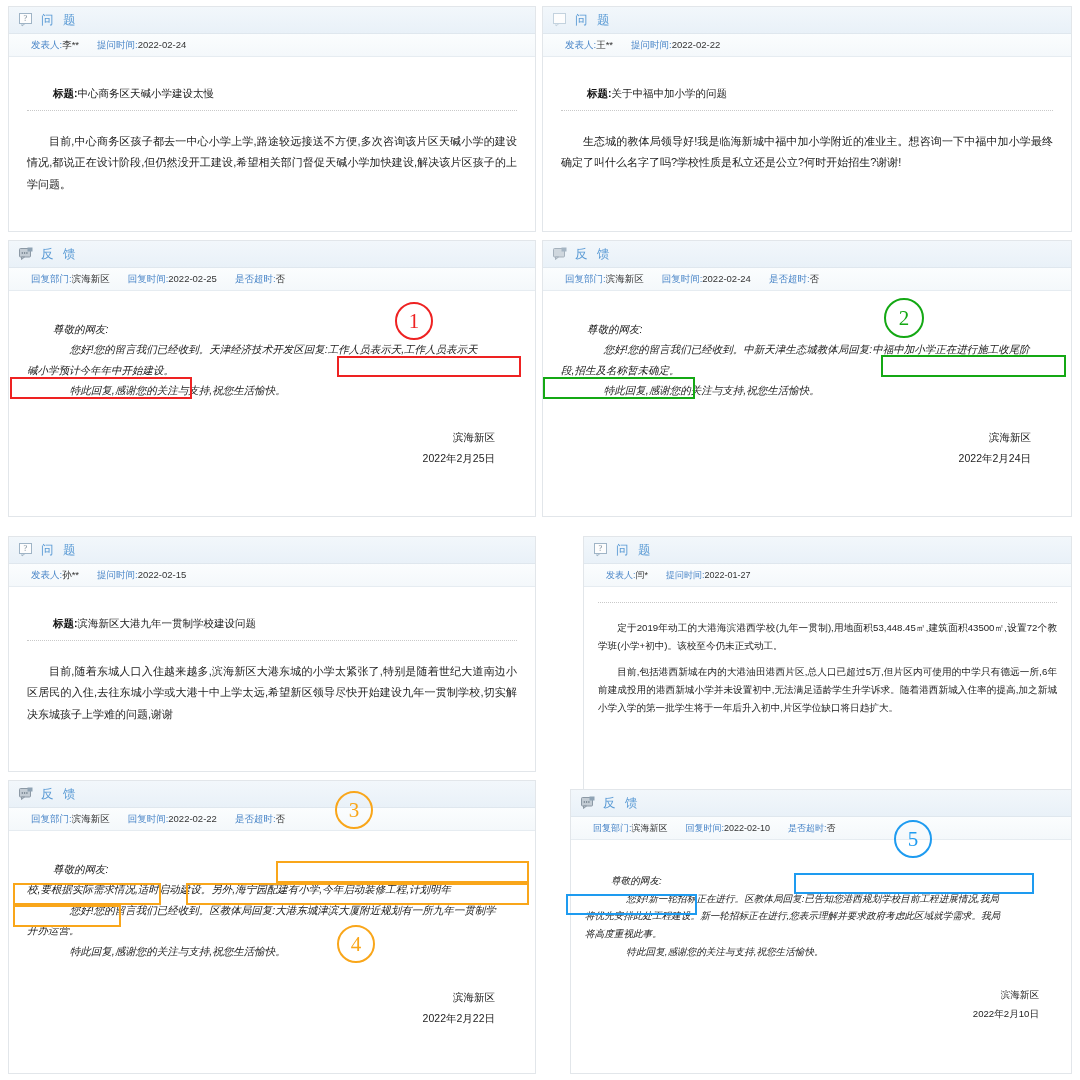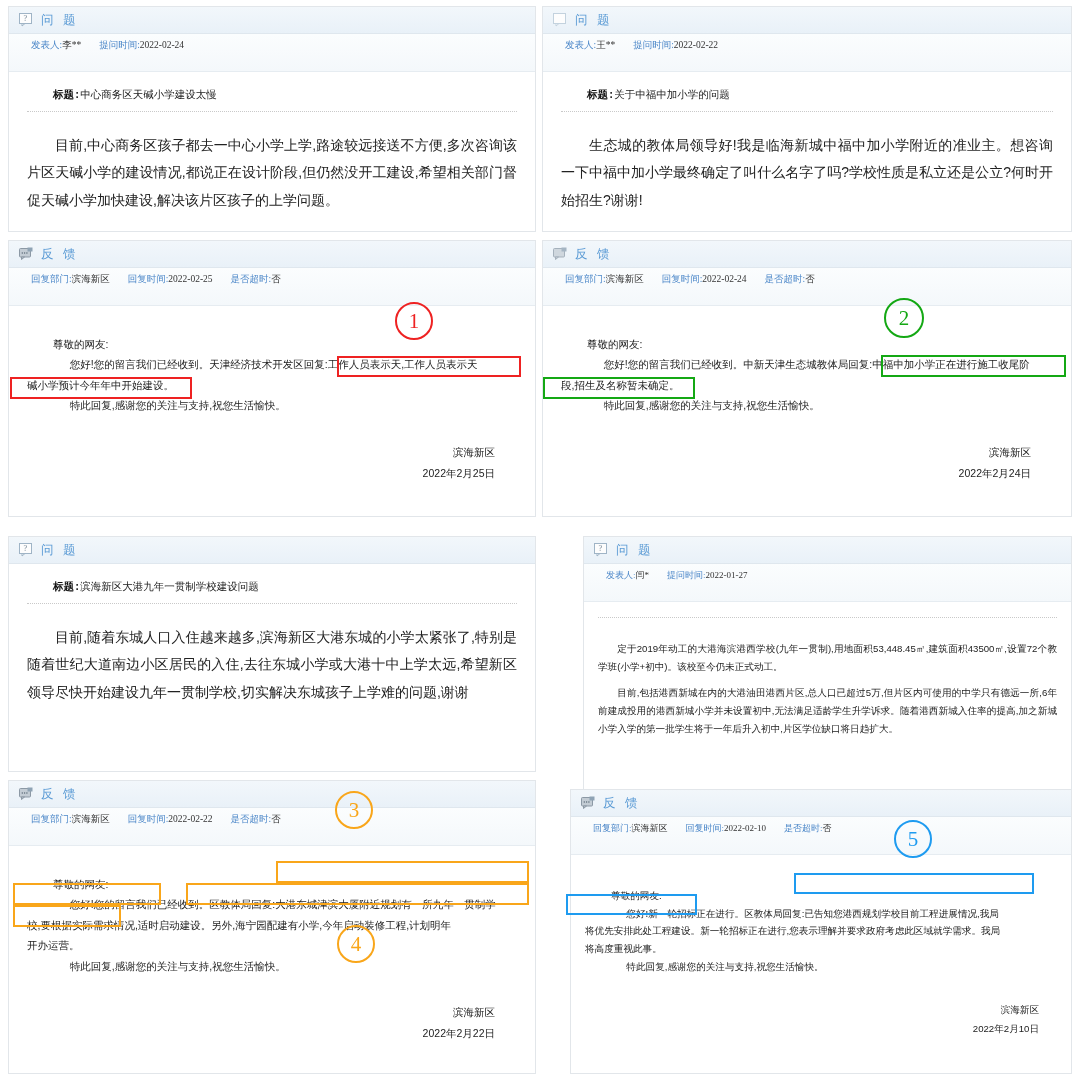--- a/index.html
+++ b/index.html
@@ -32,52 +32,51 @@
   .head-icon{
     width:15px;height:14px;margin-right:7px;flex:0 0 auto;
     display:block;
   }
   .head-title{
     color:#5b9bd5;font-size:12.5px;letter-spacing:3px;
     font-family:"Liberation Sans","DejaVu Sans",sans-serif;
   }
   .meta-bar{
     height:22px;display:flex;align-items:center;
-    padding:0 0 15px 22px;
+    padding:0 0 0 22px;
     background:linear-gradient(to bottom,#fbfdfe 0%,#f4f8fb 100%);
     border-bottom:1px solid #e6ecf1;
     font-size:9.5px;
-    font-family:Liberation Serif, serif;
   }
   .meta-item{margin-right:18px;white-space:nowrap;}
   .meta-label{color:#4a86c8;}
   .meta-val{color:#333;}
 
   .card-body{padding:10px 18px 8px 18px;position:relative;}
 
   .subject-line{
-    font-size:10.5px;color:#222;margin:6px 0 0 26px;
+    font-size:10.5px;color:#222;margin:20px 0 0 26px;
     white-space:nowrap;
-    font-family:Liberation Mono, monospace;
   }
   .subject-label{font-weight:bold;color:#111;}
   .dotted-sep{
     border-top:1px dotted #c9c9c9;
     margin:9px 0 0 0;
   }
   .para{
-    font-size:14px;line-height:1.95;color:#222;
+    font-size:11px;line-height:1.95;color:#222;
     text-indent:2em;margin:0;
     text-align:justify;
   }
   .body-text{margin-top:20px;}
   .reply-text{margin-top:18px;}
   .reply-line{
     font-size:10.5px;line-height:1.95;color:#222;margin:0;
     text-align:justify;
+    font-style:italic;
   }
   .indent1{margin-left:26px;}
   .indent2{text-indent:1.6em;}
   .sign{
     text-align:right;font-size:10.5px;color:#222;
     line-height:2.0;margin-top:26px;padding-right:22px;
   }
 
   
   .anno-box{
@@ -249,20 +248,28 @@
     <div class="card-head">
       <span class="head-icon">
         <svg viewBox="0 0 15 14" width="15" height="14">
           <rect x="0.5" y="0.5" width="12" height="10" fill="#fdfdfd" stroke="#9fb4c6"></rect>
           <path d="M3 10.5 L3 13 L6 10.5 Z" fill="#fdfdfd" stroke="#9fb4c6"></path>
           <text x="6.3" y="8" font-size="8" text-anchor="middle" fill="#6b7d8c" font-family="Liberation Serif, serif">?</text>
         </svg>
       </span>
       <span class="head-title">问 题</span>
     </div>
+    <div class="meta-bar">
+      <span class="meta-item">
+        <span class="meta-label">发表人:</span><span class="meta-val">孙**</span>
+      </span>
+      <span class="meta-item">
+        <span class="meta-label">提问时间:</span><span class="meta-val">2022-02-15</span>
+      </span>
+    </div>
     <div class="card-body">
       <div class="subject-line">
         <span class="subject-label">标题:</span><span>滨海新区大港九年一贯制学校建设问题</span>
       </div>
       <div class="dotted-sep"></div>
       <p class="para body-text">目前,随着东城人口入住越来越多,滨海新区大港东城的小学太紧张了,特别是随着世纪大道南边小区居民的入住,去往东城小学或大港十中上学太远,希望新区领导尽快开始建设九年一贯制学校,切实解决东城孩子上学难的问题,谢谢</p>
     </div>
   </div>
 
   <div class="card" style="left:8px;top:780px;width:528px;height:294px;">
@@ -286,22 +293,22 @@
       <span class="meta-item">
         <span class="meta-label">回复时间:</span><span class="meta-val">2022-02-22</span>
       </span>
       <span class="meta-item">
         <span class="meta-label">是否超时:</span><span class="meta-val">否</span>
       </span>
     </div>
     <div class="card-body">
       <div class="reply-text">
         <p class="reply-line indent1">尊敬的网友:</p>
+        <p class="reply-line"><span>校,要根据实际需求情况,适时启动建设。</span><span>另外,</span><span>海宁园配建有小学,今年启动装修工程,计划明年</span></p>
         <p class="reply-line indent1 indent2"><span>您好!您的留言我们已经收到。区教体局回复:</span><span>大港东城津滨大厦附近规划有一所九年一贯制学</span></p>
-        <p class="reply-line"><span>校,要根据实际需求情况,适时启动建设。</span><span>另外,</span><span>海宁园配建有小学,今年启动装修工程,计划明年</span></p>
         <p class="reply-line"><span>开办运营。</span></p>
         <p class="reply-line indent1 indent2">特此回复,感谢您的关注与支持,祝您生活愉快。</p>
       </div>
       <div class="sign">
         <div>滨海新区</div>
         <div>2022年2月22日</div>
       </div>
     </div>
   </div>
 
@@ -330,21 +337,21 @@
     <div class="meta-bar meta-small">
       <span class="meta-item">
         <span class="meta-label">发表人:</span><span class="meta-val">闫*</span>
       </span>
       <span class="meta-item">
         <span class="meta-label">提问时间:</span><span class="meta-val">2022-01-27</span>
       </span>
     </div>
     <div class="card-body" style="padding:6px 14px 6px 14px;">
       <div class="dotted-sep"></div>
-      <p class="para small-para" style="margin-top:22px;">定于2019年动工的大港海滨港西学校(九年一贯制),用地面积53,448.45㎡,建筑面积43500㎡,设置72个教学班(小学+初中)。该校至今仍未正式动工。</p>
+      <p class="para small-para" style="margin-top:16px;">定于2019年动工的大港海滨港西学校(九年一贯制),用地面积53,448.45㎡,建筑面积43500㎡,设置72个教学班(小学+初中)。该校至今仍未正式动工。</p>
       <p class="para small-para" style="margin-top:9px;">目前,包括港西新城在内的大港油田港西片区,总人口已超过5万,但片区内可使用的中学只有德远一所,6年前建成投用的港西新城小学并未设置初中,无法满足适龄学生升学诉求。随着港西新城入住率的提高,加之新城小学入学的第一批学生将于一年后升入初中,片区学位缺口将日趋扩大。</p>
     </div>
   </div>
 
   <div class="card" style="left:570px;top:789px;width:502px;height:285px;">
     <div class="card-head">
       <span class="head-icon">
         <svg viewBox="0 0 15 14" width="15" height="14">
           <rect x="0.5" y="1.5" width="11" height="8.5" rx="1" fill="#c3ccd4" stroke="#8c99a5"></rect>
           <rect x="8.5" y="0.5" width="5" height="4" fill="#8fa3b4"></rect>

